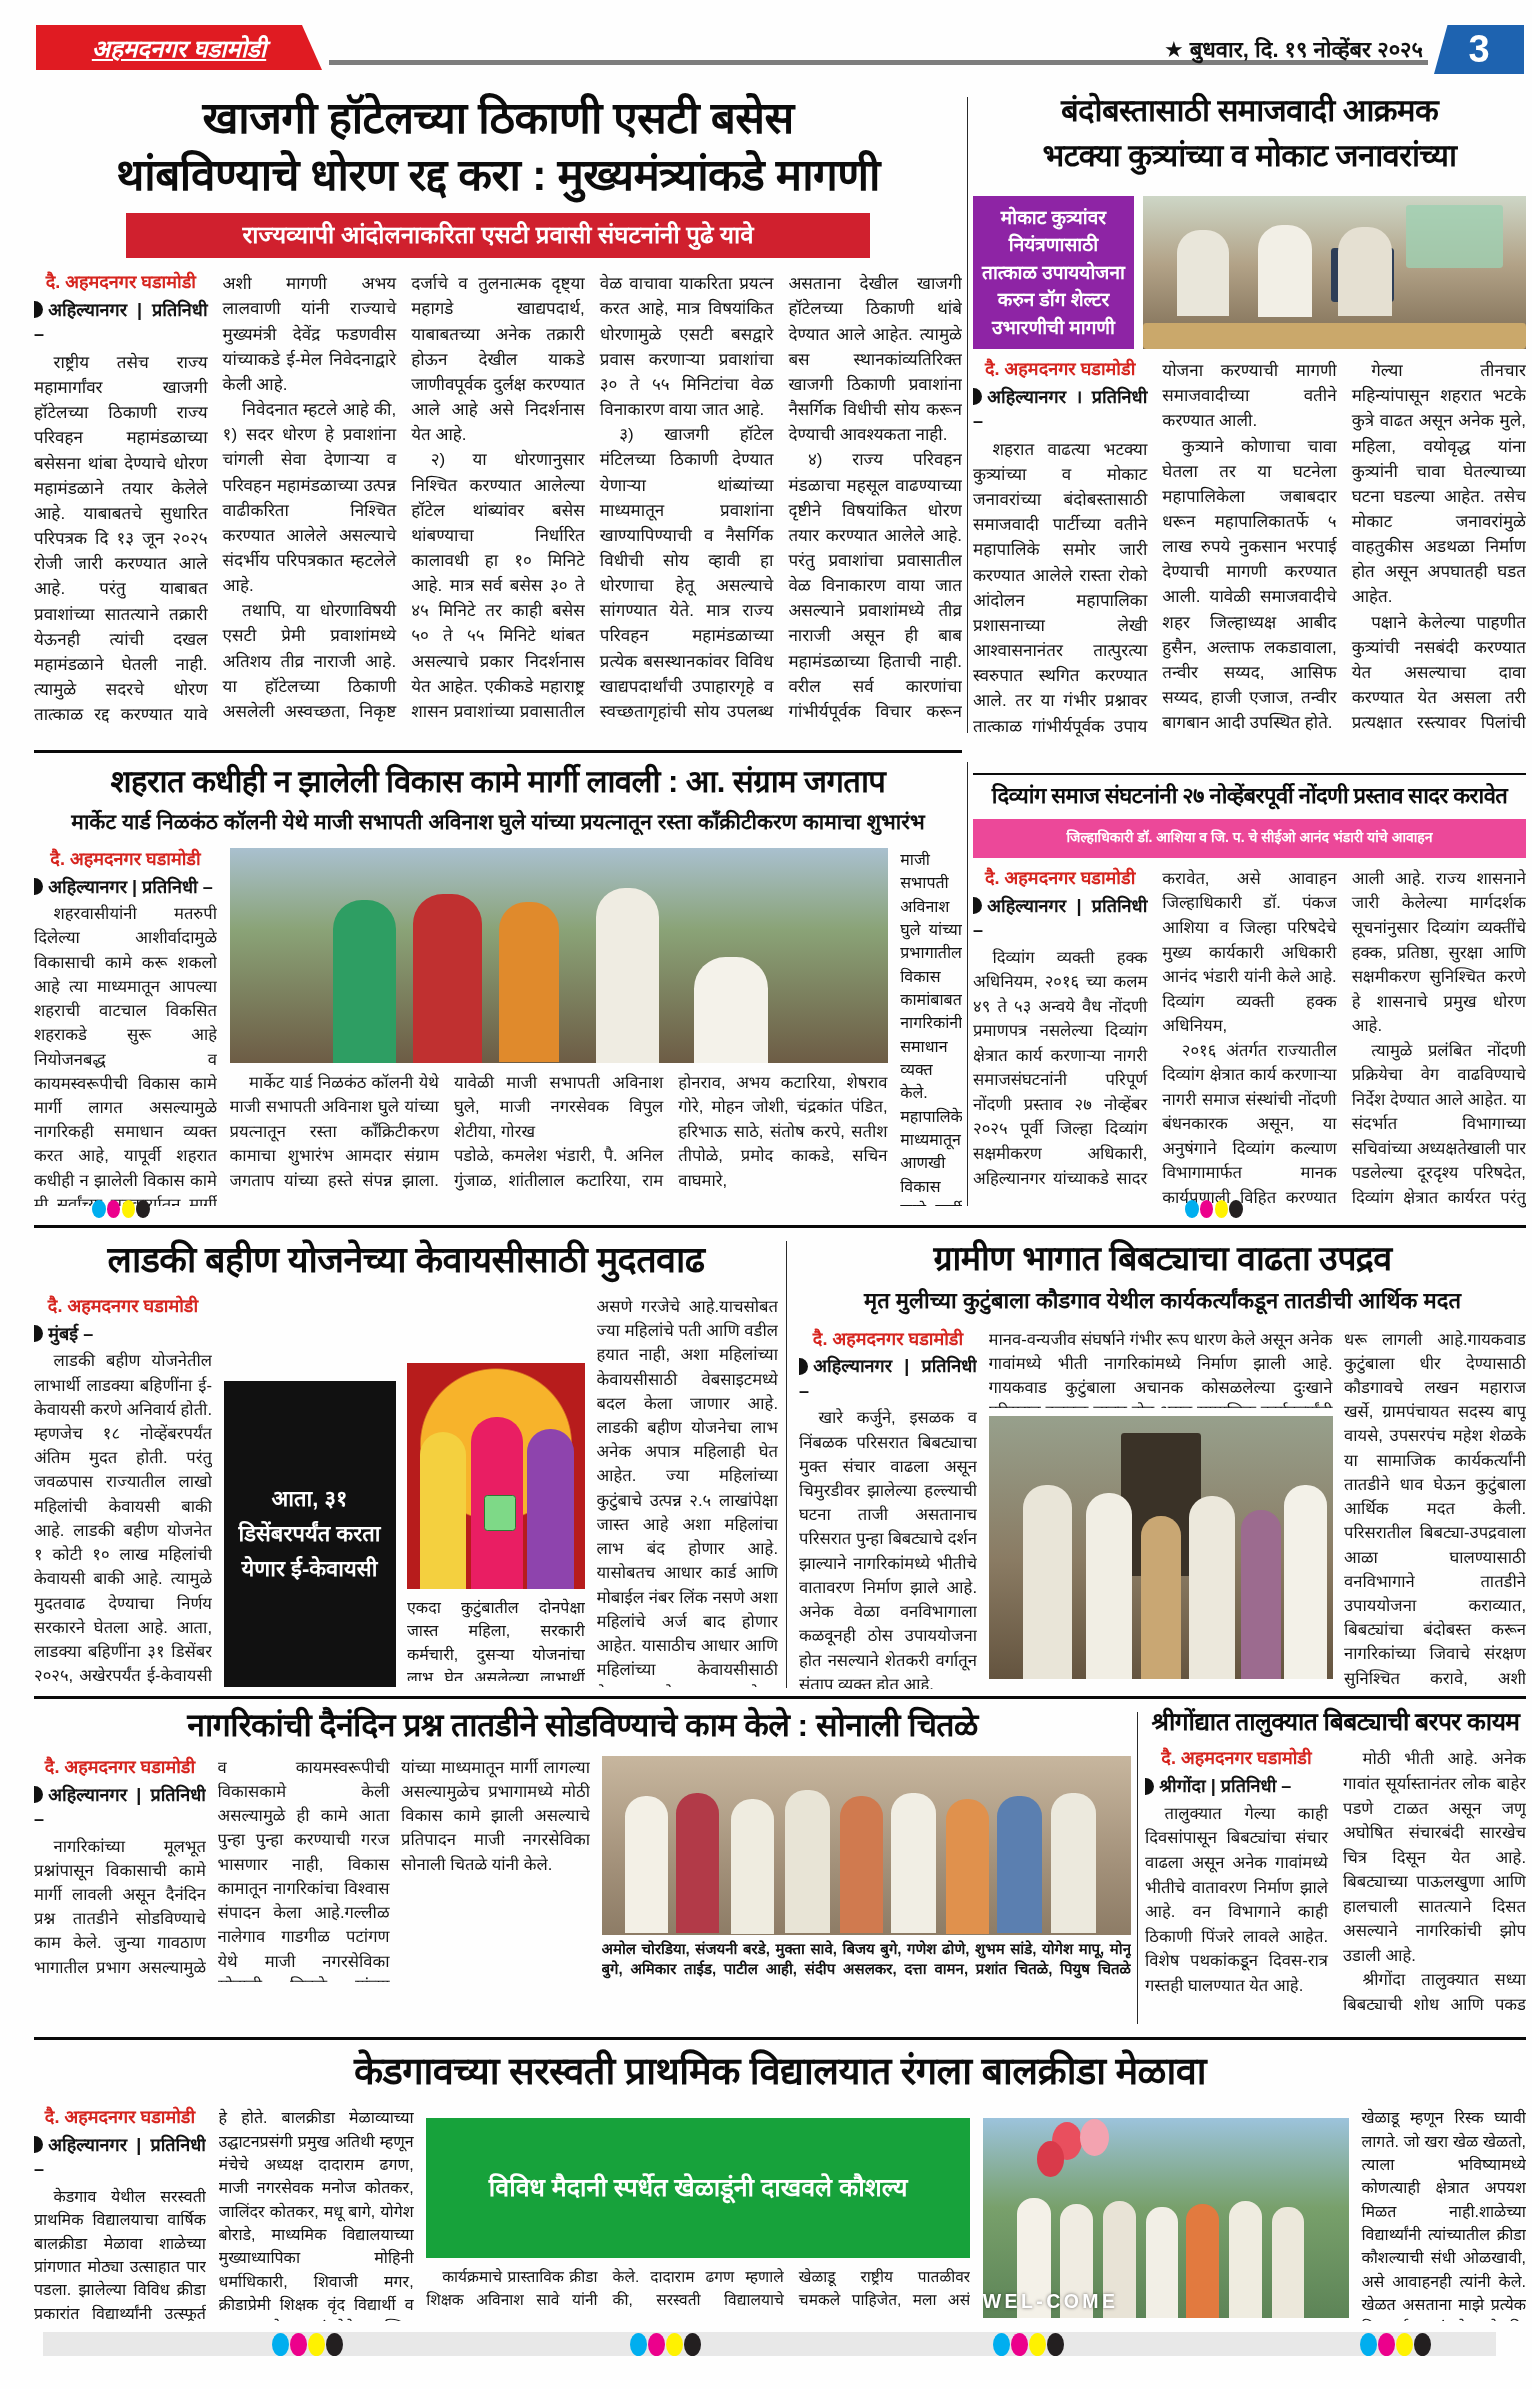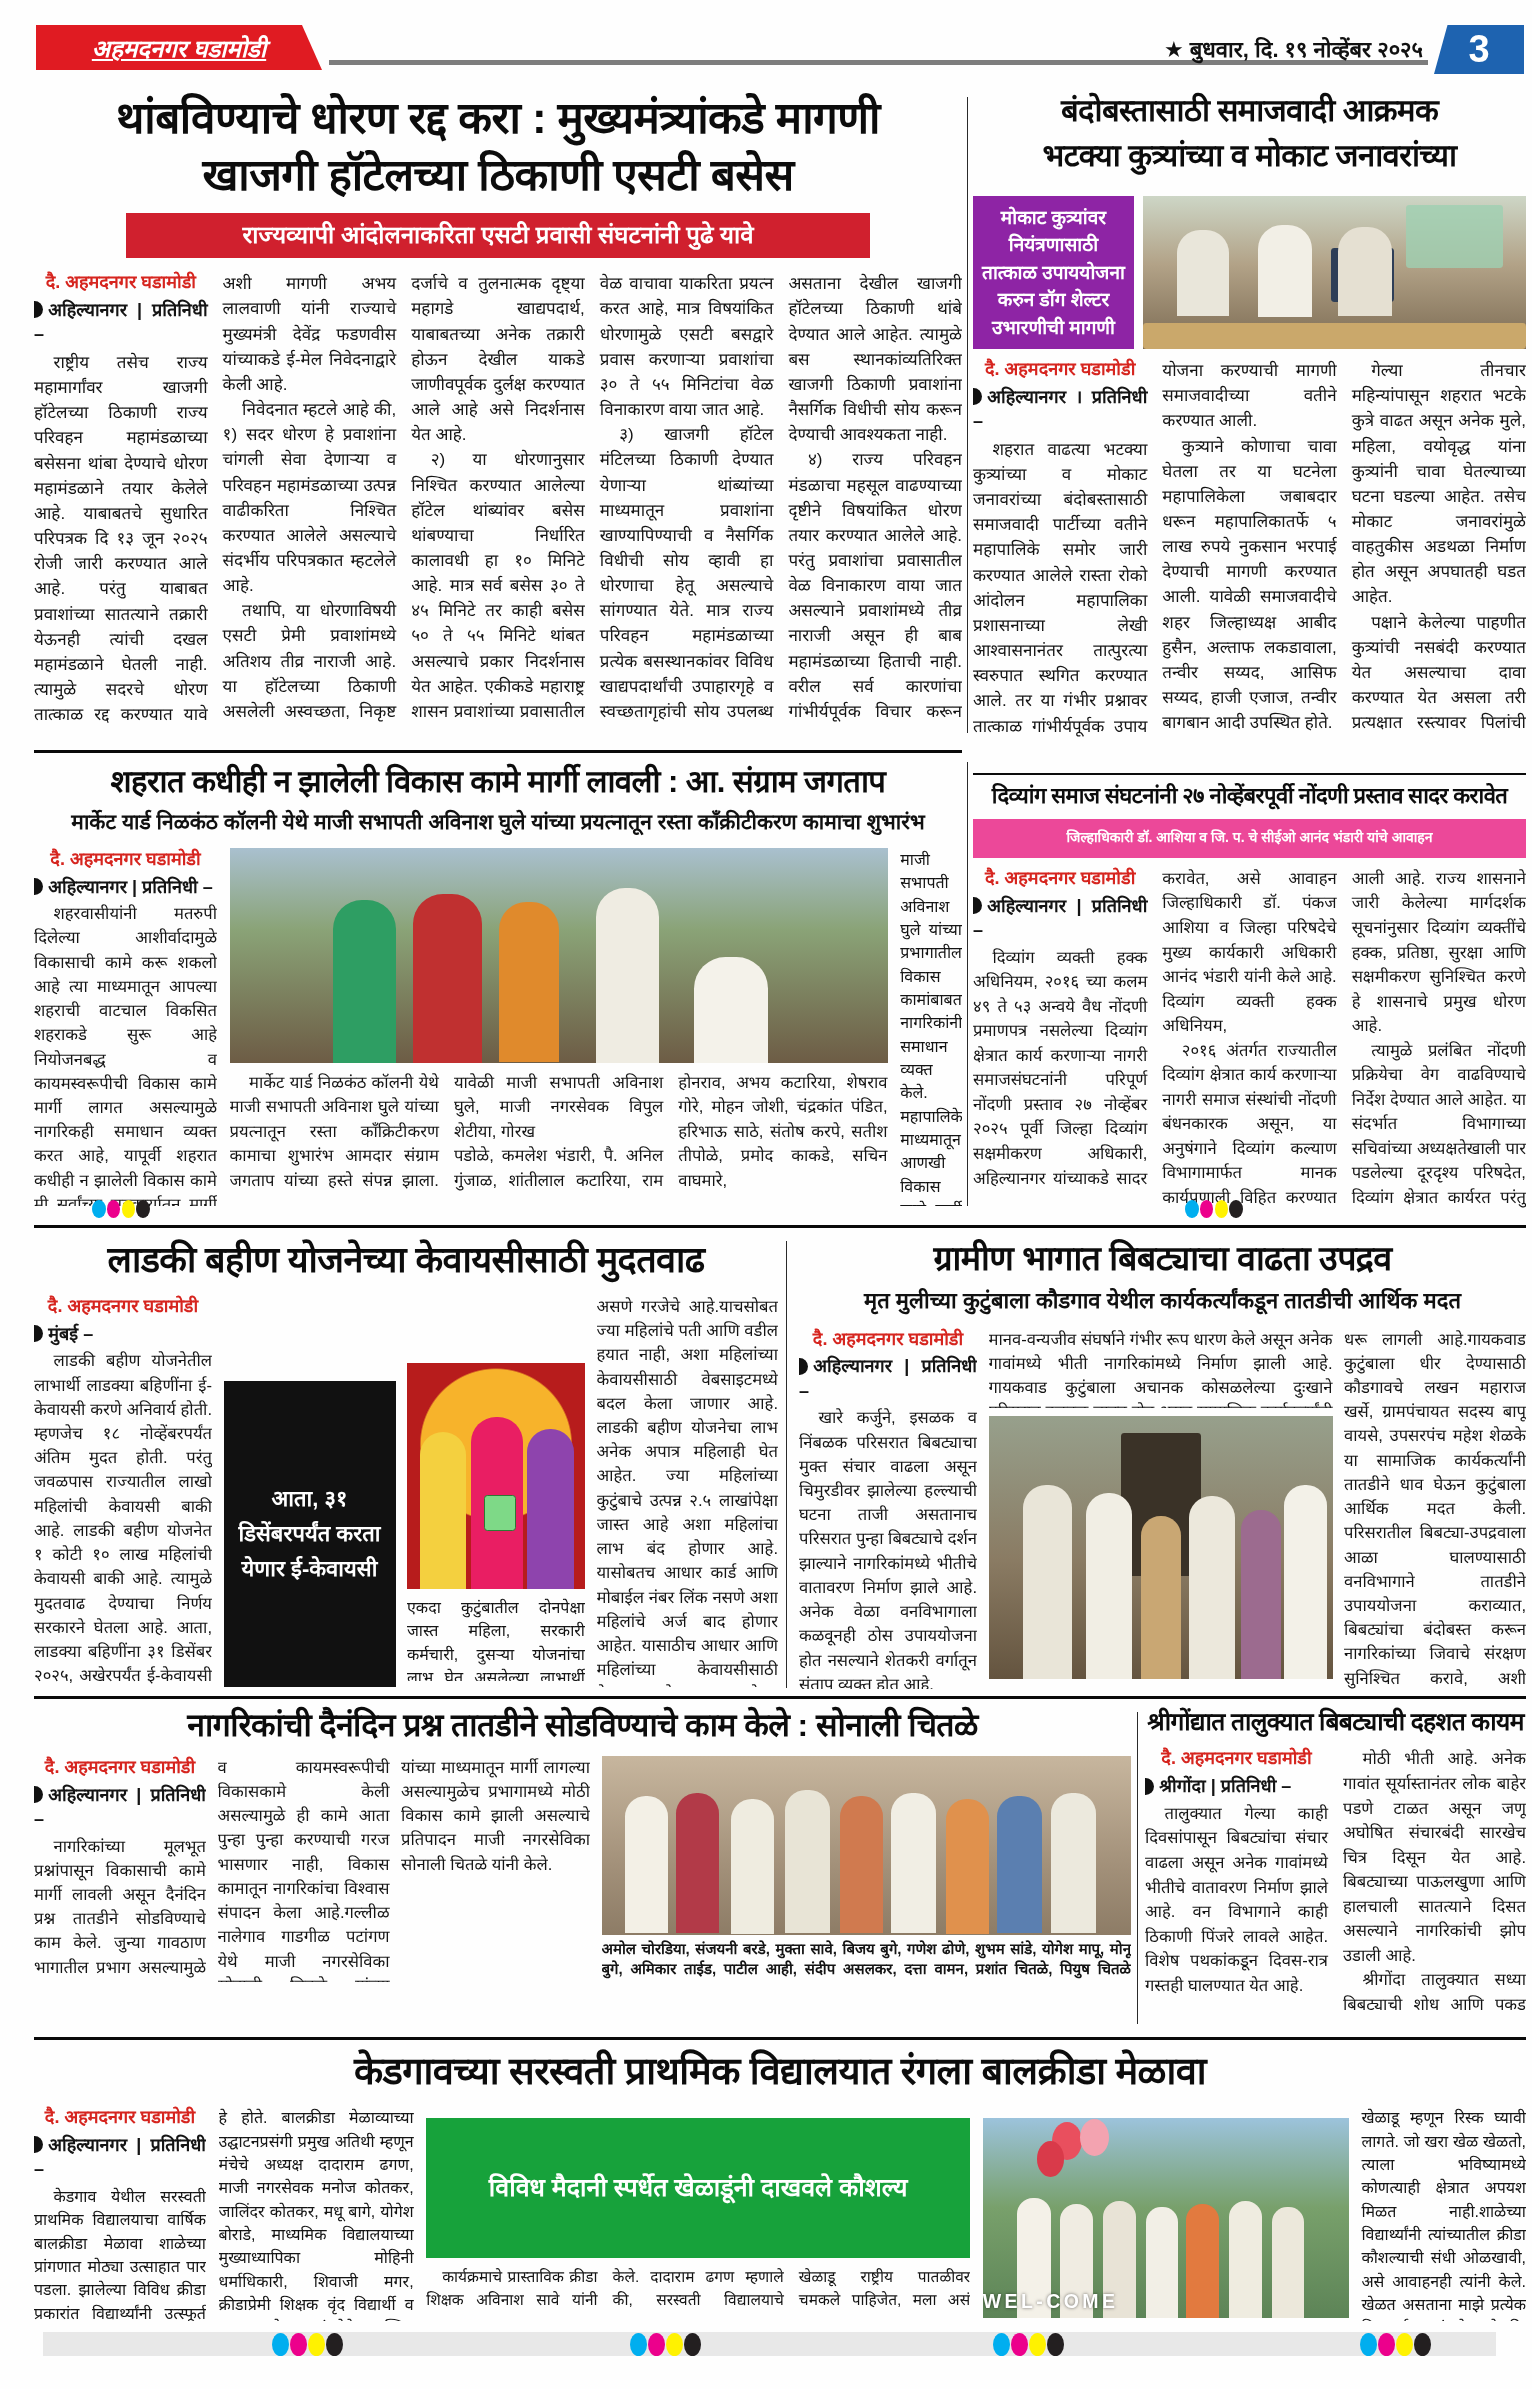--- a/index.html
+++ b/index.html
@@ -40,22 +40,22 @@
     <span style="color:#fff;font-weight:800;font-style:italic;font-size:24px;text-decoration:underline;">अहमदनगर घडामोडी</span>
   </div>
   <div class="abs rule" style="left:329px;top:60px;width:1099px;height:5.2px;background:#7d7d7d;"></div>
   <div class="abs" style="left:1105px;top:33px;width:318px;text-align:right;font-weight:700;font-size:22px;color:#111;">★ बुधवार, दि. १९ नोव्हेंबर २०२५</div>
   <div class="abs" style="left:1434px;top:25px;width:90px;height:49px;background:#1e63b0;
               clip-path:polygon(15% 0,100% 0,100% 100%,0 100%);display:flex;align-items:center;justify-content:center;">
     <span style="color:#fff;font-weight:800;font-size:38px;">3</span>
   </div>
 
   <div class="abs" style="left:34px;top:89px;width:928px;">
+    <div class="hl" style="font-size:44px;line-height:1.3;">खाजगी हॉटेलच्या ठिकाणी एसटी बसेस</div>
     <div class="hl" style="font-size:44px;line-height:1.3;">थांबविण्याचे धोरण रद्द करा : मुख्यमंत्र्यांकडे मागणी</div>
-    <div class="hl" style="font-size:44px;line-height:1.3;">खाजगी हॉटेलच्या ठिकाणी एसटी बसेस</div>
     <div class="band" style="margin:9.2px auto 0;width:744px;height:45px;background:#d0202e;font-size:24px;">राज्यव्यापी आंदोलनाकरिता एसटी प्रवासी संघटनांनी पुढे यावे</div>
     <div class="body-flow" style="margin-top:13.7px;height:464px;column-count:5;">
       <div class="byline">दै. अहमदनगर घडामोडी</div>
       <div class="dateline"><span class="halfdot"></span><span>अहिल्यानगर | प्रतिनिधी –</span></div>
       <p class="para">राष्ट्रीय तसेच राज्य महामार्गांवर खाजगी हॉटेलच्या ठिकाणी राज्य परिवहन महामंडळाच्या बसेसना थांबा देण्याचे धोरण महामंडळाने तयार केलेले आहे. याबाबतचे सुधारित परिपत्रक दि १३ जून २०२५ रोजी जारी करण्यात आले आहे. परंतु याबाबत प्रवाशांच्या सातत्याने तक्रारी येऊनही त्यांची दखल महामंडळाने घेतली नाही. त्यामुळे सदरचे धोरण तात्काळ रद्द करण्यात यावे अशी मागणी अभय लालवाणी यांनी राज्याचे मुख्यमंत्री देवेंद्र फडणवीस यांच्याकडे ई-मेल निवेदनाद्वारे केली आहे.</p>
       <p class="para">निवेदनात म्हटले आहे की, १) सदर धोरण हे प्रवाशांना चांगली सेवा देणाऱ्या व परिवहन महामंडळाच्या उत्पन्न वाढीकरिता निश्चित करण्यात आलेले असल्याचे संदर्भीय परिपत्रकात म्हटलेले आहे.</p>
       <p class="para">तथापि, या धोरणाविषयी एसटी प्रेमी प्रवाशांमध्ये अतिशय तीव्र नाराजी आहे. या हॉटेलच्या ठिकाणी असलेली अस्वच्छता, निकृष्ट दर्जाचे व तुलनात्मक दृष्ट्या महागडे खाद्यपदार्थ, याबाबतच्या अनेक तक्रारी होऊन देखील याकडे जाणीवपूर्वक दुर्लक्ष करण्यात आले आहे असे निदर्शनास येत आहे.</p>
       <p class="para">२) या धोरणानुसार निश्चित करण्यात आलेल्या हॉटेल थांब्यांवर बसेस थांबण्याचा निर्धारित कालावधी हा १० मिनिटे आहे. मात्र सर्व बसेस ३० ते ४५ मिनिटे तर काही बसेस ५० ते ५५ मिनिटे थांबत असल्याचे प्रकार निदर्शनास येत आहेत. एकीकडे महाराष्ट्र शासन प्रवाशांच्या प्रवासातील वेळ वाचावा याकरिता प्रयत्न करत आहे, मात्र विषयांकित धोरणामुळे एसटी बसद्वारे प्रवास करणाऱ्या प्रवाशांचा ३० ते ५५ मिनिटांचा वेळ विनाकारण वाया जात आहे.</p>
       <p class="para">३) खाजगी हॉटेल मंटिलच्या ठिकाणी देण्यात येणाऱ्या थांब्यांच्या माध्यमातून प्रवाशांना खाण्यापिण्याची व नैसर्गिक विधीची सोय व्हावी हा धोरणाचा हेतू असल्याचे सांगण्यात येते. मात्र राज्य परिवहन महामंडळाच्या प्रत्येक बसस्थानकांवर विविध खाद्यपदार्थांची उपाहारगृहे व स्वच्छतागृहांची सोय उपलब्ध असताना देखील खाजगी हॉटेलच्या ठिकाणी थांबे देण्यात आले आहेत. त्यामुळे बस स्थानकांव्यतिरिक्त खाजगी ठिकाणी प्रवाशांना नैसर्गिक विधीची सोय करून देण्याची आवश्यकता नाही.</p>
       <p class="para">४) राज्य परिवहन मंडळाचा महसूल वाढण्याच्या दृष्टीने विषयांकित धोरण तयार करण्यात आलेले आहे. परंतु प्रवाशांचा प्रवासातील वेळ विनाकारण वाया जात असल्याने प्रवाशांमध्ये तीव्र नाराजी असून ही बाब महामंडळाच्या हिताची नाही. वरील सर्व कारणांचा गांभीर्यपूर्वक विचार करून हॉटेल मंटिल धोरण तात्काळ रद्द करण्यात यावे, अशी मागणी करण्यात आली आहे.</p>
@@ -221,21 +221,21 @@
           <span class="fig" style="left:344px;top:43px;width:43px;height:135px;background:#e0914d;border-radius:20.6px 20.6px 0 0;"></span>
           <span class="fig" style="left:395px;top:40px;width:45px;height:137px;background:#5b7fb0;border-radius:20.6px 20.6px 0 0;"></span>
           <span class="fig" style="left:449px;top:37px;width:45px;height:140px;background:#ece9dd;border-radius:20.6px 20.6px 0 0;"></span>
         </div>
         <div style="margin-top:4.6px;font-size:15px;line-height:1.3;font-weight:700;text-align:justify;height:40px;overflow:hidden;">अमोल चोरडिया, संजयनी बरडे, मुक्ता सावे, बिजय बुगे, गणेश ढोणे, शुभम सांडे, योगेश मापू, मोनू बुगे, अमिकार ताईड, पाटील आही, संदीप असलकर, दत्ता वामन, प्रशांत चितळे, पियुष चितळे आदीसह प्रभागातील नागरिक मोठ्या संख्येने उपस्थित होते</div>
       </div>
     </div>
   </div>
 
   <div class="abs" style="left:1145px;top:1705px;width:381px;">
-    <div class="hl" style="font-size:24.6px;line-height:1.4;white-space:nowrap;">श्रीगोंद्यात तालुक्यात बिबट्याची दहशत कायम</div>
+    <div class="hl" style="font-size:24.6px;line-height:1.4;white-space:nowrap;">श्रीगोंद्यात तालुक्यात बिबट्याची बरपर कायम</div>
     <div class="body-flow" style="margin-top:8px;height:275px;column-count:2;font-size:16.6px;">
       <div class="byline">दै. अहमदनगर घडामोडी</div>
       <div class="dateline"><span class="halfdot"></span><span>श्रीगोंदा | प्रतिनिधी –</span></div>
       <p class="para">तालुक्यात गेल्या काही दिवसांपासून बिबट्यांचा संचार वाढला असून अनेक गावांमध्ये भीतीचे वातावरण निर्माण झाले आहे. वन विभागाने काही ठिकाणी पिंजरे लावले आहेत. विशेष पथकांकडून दिवस-रात्र गस्तही घालण्यात येत आहे.</p>
       <p class="para">मोठी भीती आहे. अनेक गावांत सूर्यास्तानंतर लोक बाहेर पडणे टाळत असून जणू अघोषित संचारबंदी सारखेच चित्र दिसून येत आहे. बिबट्याच्या पाऊलखुणा आणि हालचाली सातत्याने दिसत असल्याने नागरिकांची झोप उडाली आहे.</p>
       <p class="para">श्रीगोंदा तालुक्यात सध्या बिबट्याची शोध आणि पकड मोहीम सुरू असून शेतकरी दिवसाही शेतात जाताना भीती बाळगत आहेत. परंतु, वारंवार मागणी करूनही ठोस कार्यवाही होत नसल्याने नागरिकांतून नाराजी व्यक्त होत आहे.</p>
     </div>
   </div>
 
   <div class="abs rule" style="left:34px;top:2037px;width:1492px;height:2.9px;"></div>

